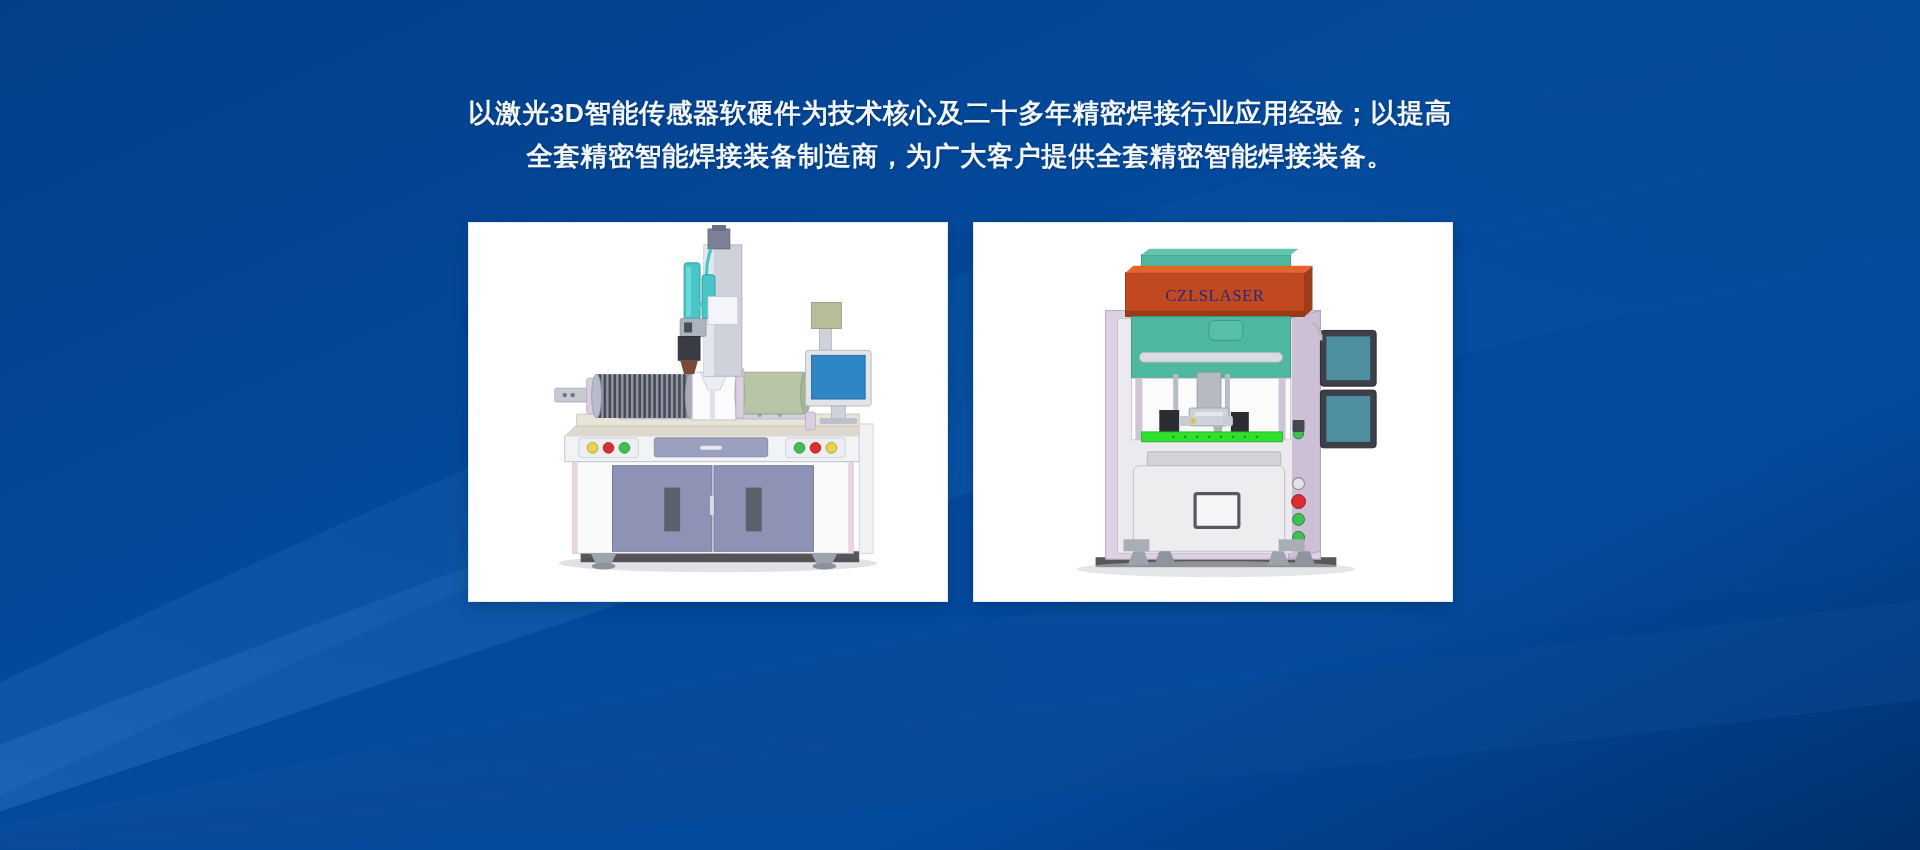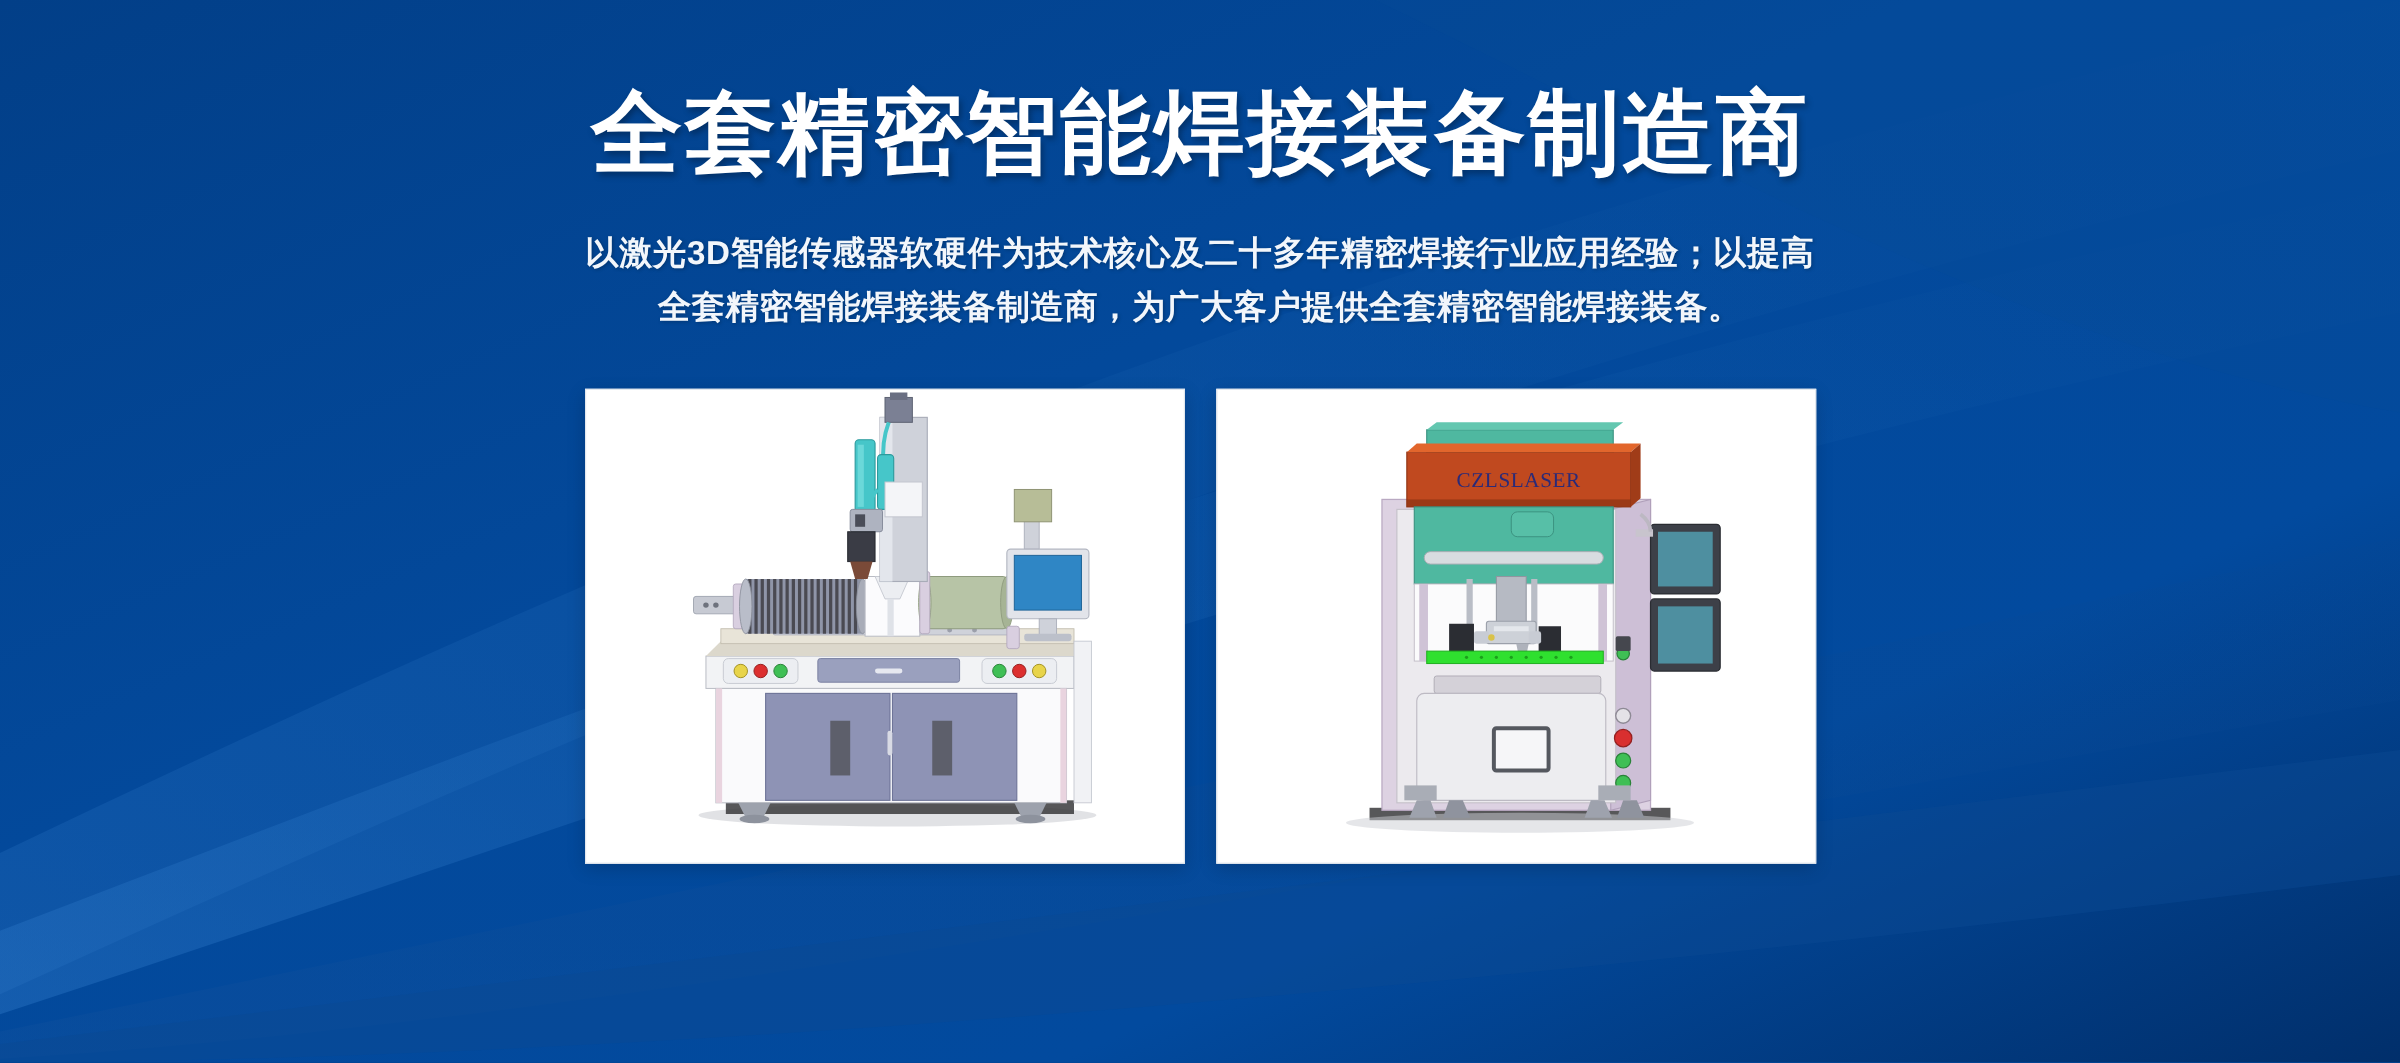--- a/index.html
+++ b/index.html
@@ -101,21 +101,20 @@
     <rect x="0" y="0" width="1920" height="850" fill="url(#bgGrad)"></rect>
 
     <path d="M -120,850 C 430,600 1000,330 1920,120 L 1920,0 C 980,210 380,500 -120,740 Z" fill="url(#bandA)"></path>
     <path d="M -120,850 C 480,660 1080,420 1920,250 L 1920,150 C 1020,330 440,580 -120,790 Z" fill="url(#bandB)"></path>
     <path d="M -120,850 L 1920,430 L 1920,560 C 1100,700 420,830 -60,850 Z" fill="url(#bandC)"></path>
     <path d="M -120,850 L 1920,600 L 1920,700 C 1200,790 500,850 -20,850 Z" fill="#0a4992" opacity="0.45"></path>
     <path d="M 1100,0 C 1350,120 1620,280 1920,330 L 1920,0 Z" fill="#0a4d98" opacity="0.22"></path>
   </svg>
 
   <div class="hero">
-    <h1 class="hero-title">全套精密智能焊接装备制造商</h1>
     <p class="hero-sub">
       <span class="hero-sub-line">以激光3D智能传感器软硬件为技术核心及二十多年精密焊接行业应用经验；以提高</span>
       <span class="hero-sub-line">全套精密智能焊接装备制造商，为广大客户提供全套精密智能焊接装备。</span>
     </p>
   </div>
 
   <div class="cards">
 
     <div class="card">
       <svg viewBox="0 0 480 380">

